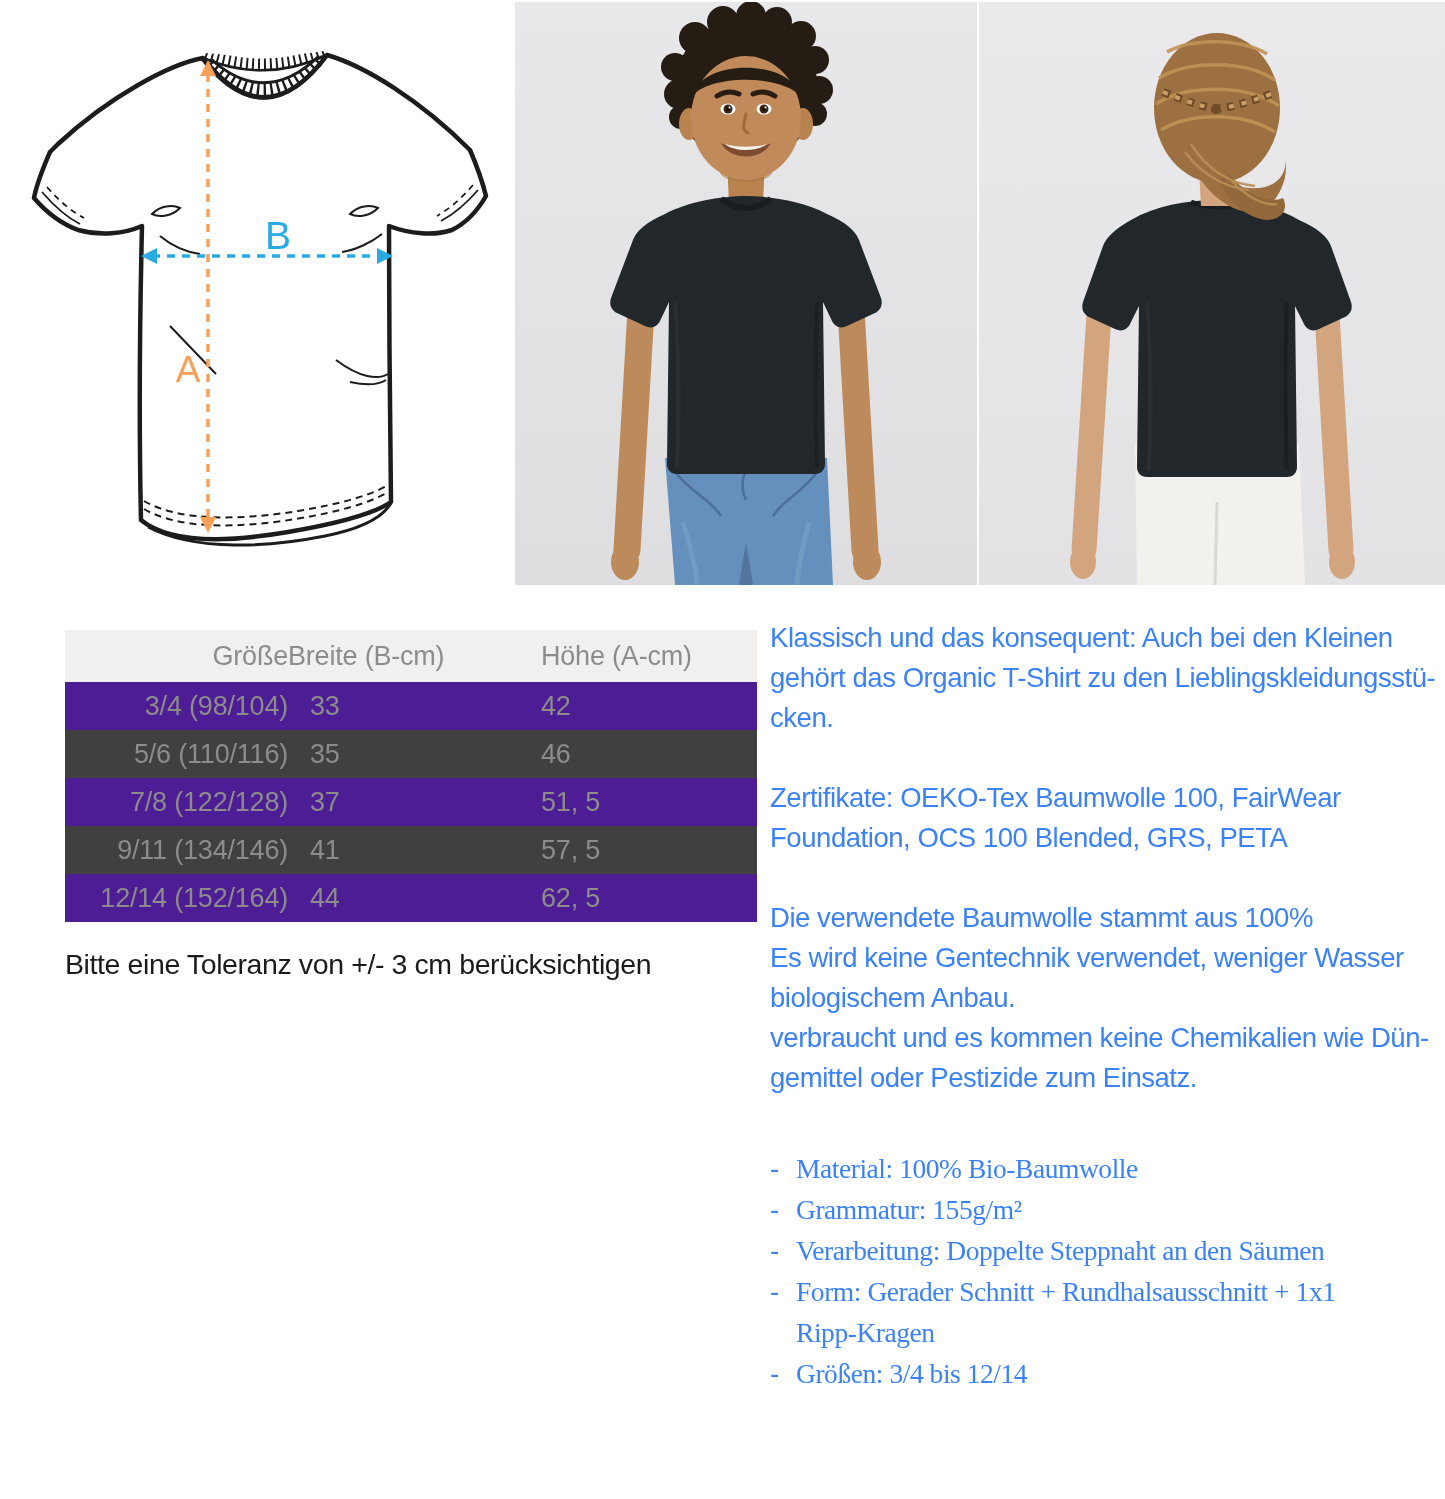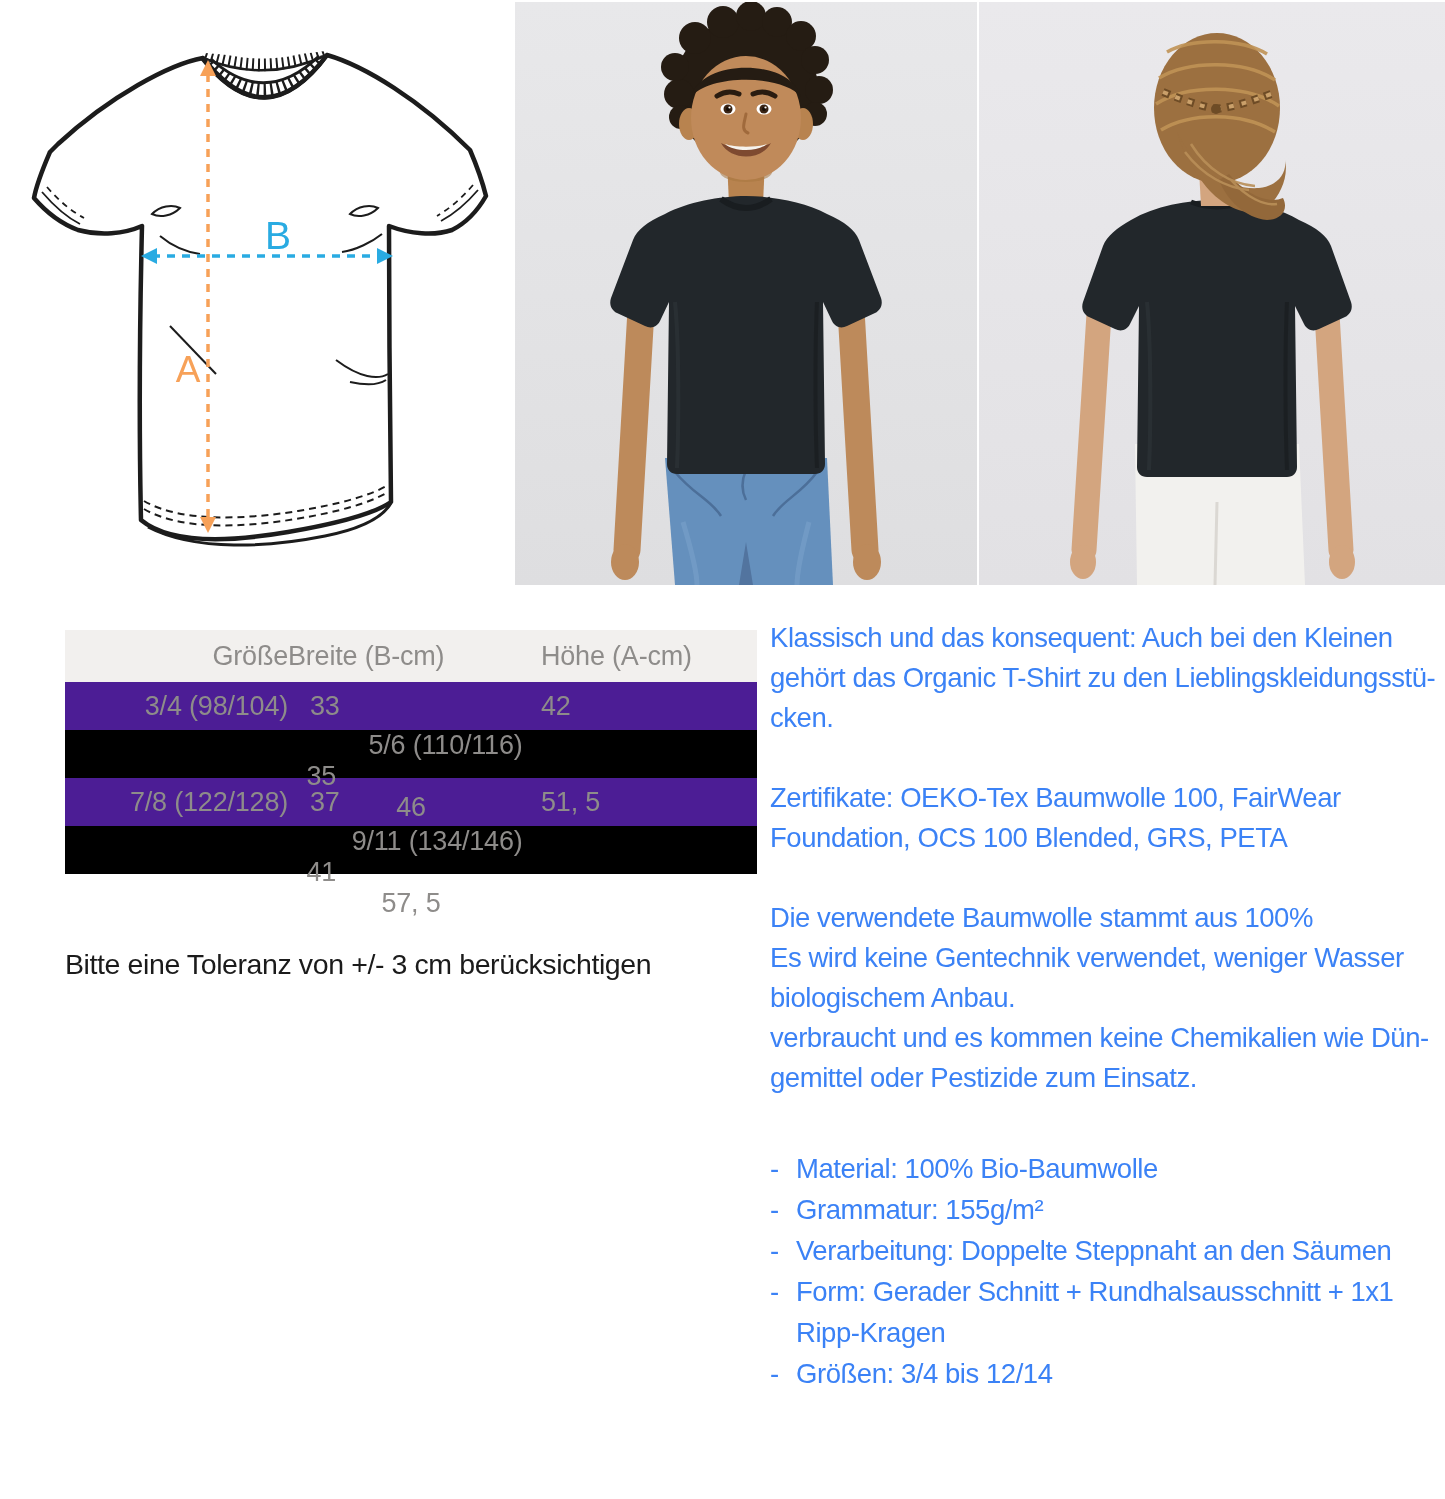--- a/index.html
+++ b/index.html
@@ -13,39 +13,39 @@
   .photo.front { left:515px; width:462px; }
   .photo.back  { left:979px; width:466px; }
   .photo svg { display:block; }
 
   
   .size-table { position:absolute; left:65px; top:630px; width:692px;
                 font-size:27px; color:#8e8c8a; letter-spacing:-0.2px; }
   .t-row { display:flex; align-items:center; height:48px; }
   .t-row.t-head { height:52px; background:#f2f0ee; }
   .t-row.dark  { background:#4c1d95; }
-  .t-row.light { background:#000000;flex-direction:column; }
+  .t-row.light { background:#404040; }
   .t-cell { box-sizing:border-box; white-space:nowrap; }
   .c1 { width:223px; padding-left:33px;text-align:right; }
   .c2 { width:253px; }
   .c3 { flex:1; }
   .t-row:not(.t-head) .c2 { padding-left:22px; }
 
   .note { position:absolute; left:65px; top:948px; font-size:28.5px;
           color:#1b1b1b; letter-spacing:-0.4px; white-space:nowrap; }
 
   
   .desc { position:absolute; left:770px; top:618px; width:662px;
           font-size:27.5px; color:#3b82f6; letter-spacing:-0.45px; }
   .desc .para { margin:0 0 40px 0; }
   .desc .line { display:block; height:40px; line-height:40px; white-space:nowrap; }
   .bullets { margin-top:50px; }
   .bullet { display:flex; }
   .bullet .dash { width:26px; height:41px; line-height:41px; flex:0 0 26px; }
-  .bullet .b-lines { flex:1; }
+  .bullet .b-lines { flex:1;font-family:Liberation Serif, serif; }
   .bullet .b-lines .line { height:41px; line-height:41px; }
 </style>
 </head>
 <body>
 
 <div class="page">
 
   <div class="diagram">
     <svg width="480" height="540" viewBox="0 0 480 540">
       <defs>
@@ -285,20 +285,25 @@
     <div class="t-row dark">
       <div class="t-cell c1">7/8 (122/128)</div>
       <div class="t-cell c2">37</div>
       <div class="t-cell c3">51, 5</div>
     </div>
     <div class="t-row light">
       <div class="t-cell c1">9/11 (134/146)</div>
       <div class="t-cell c2">41</div>
       <div class="t-cell c3">57, 5</div>
     </div>
+    <div class="t-row dark">
+      <div class="t-cell c1">12/14 (152/164)</div>
+      <div class="t-cell c2">44</div>
+      <div class="t-cell c3">62, 5</div>
+    </div>
   </div>
 
   <div class="note">Bitte eine Toleranz von +/- 3 cm berücksichtigen</div>
 
   <div class="desc">
     <div class="para">
       <span class="line">Klassisch und das konsequent: Auch bei den Kleinen</span>
       <span class="line">gehört das Organic T-Shirt zu den Lieblingskleidungsstü-</span>
       <span class="line">cken.</span>
     </div>

